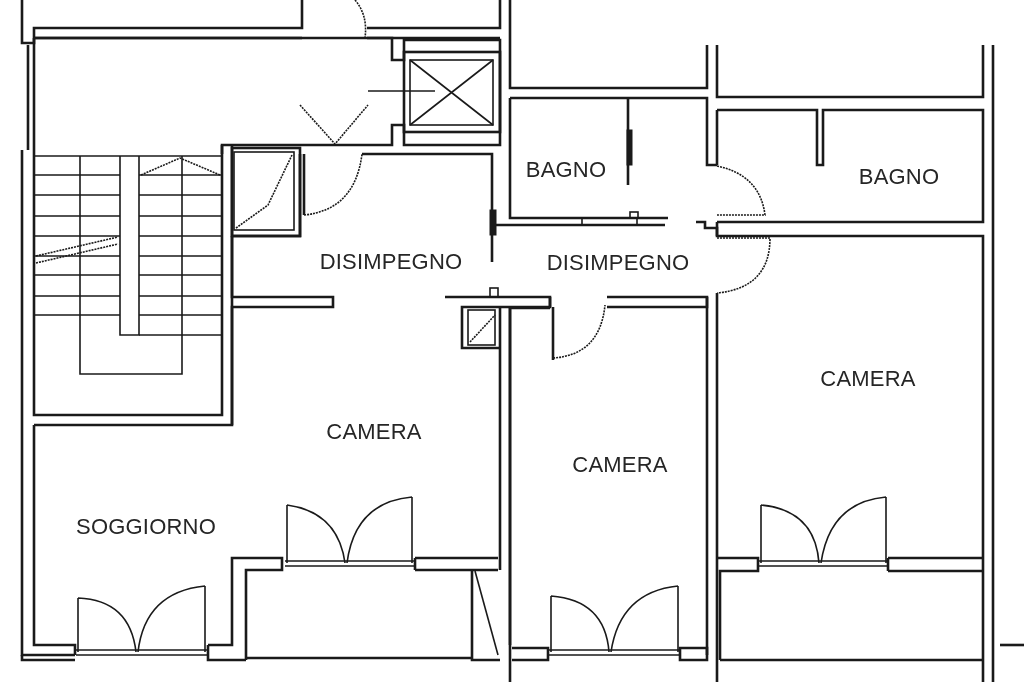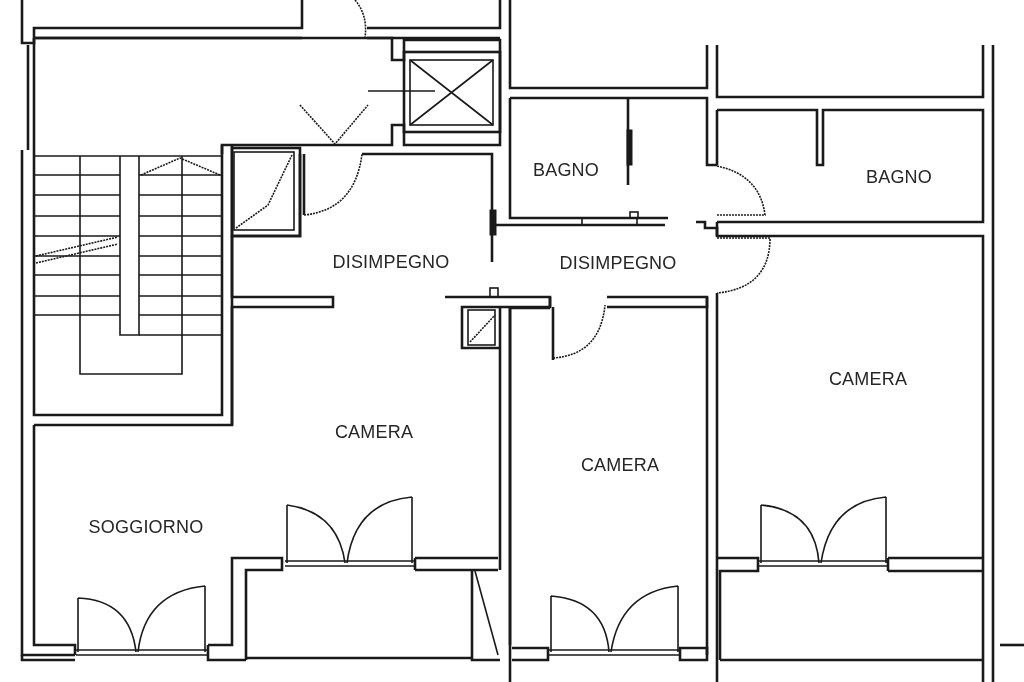--- a/index.html
+++ b/index.html
@@ -5,21 +5,21 @@
     html, body { margin: 0; padding: 0; background: #ffffff; }
     body { width: 1024px; height: 682px; overflow: hidden; position: relative; }
     #plan { position: absolute; left: 0; top: 0; width: 1024px; height: 682px; }
     .w { fill: none; stroke: #1a1a1a; stroke-width: 2.6; stroke-linejoin: miter; }
     .t { fill: none; stroke: #1a1a1a; stroke-width: 1.6; }
     .d { fill: none; stroke: #1a1a1a; stroke-width: 1.6; stroke-dasharray: 2 1; }
     .k { fill: #1a1a1a; stroke: #1a1a1a; stroke-width: 1; }
     .room-label {
       position: absolute;
       font-family: "Liberation Sans", sans-serif;
-      font-size: 18px;
+      font-size: 22px;
       color: #262626;
       letter-spacing: 0.2px;
       white-space: nowrap;
       transform: translate(-50%, -50%);
     }
   </style>
 </head>
 <body>
 
 <svg id="plan" viewBox="0 0 1024 682" xmlns="http://www.w3.org/2000/svg">

